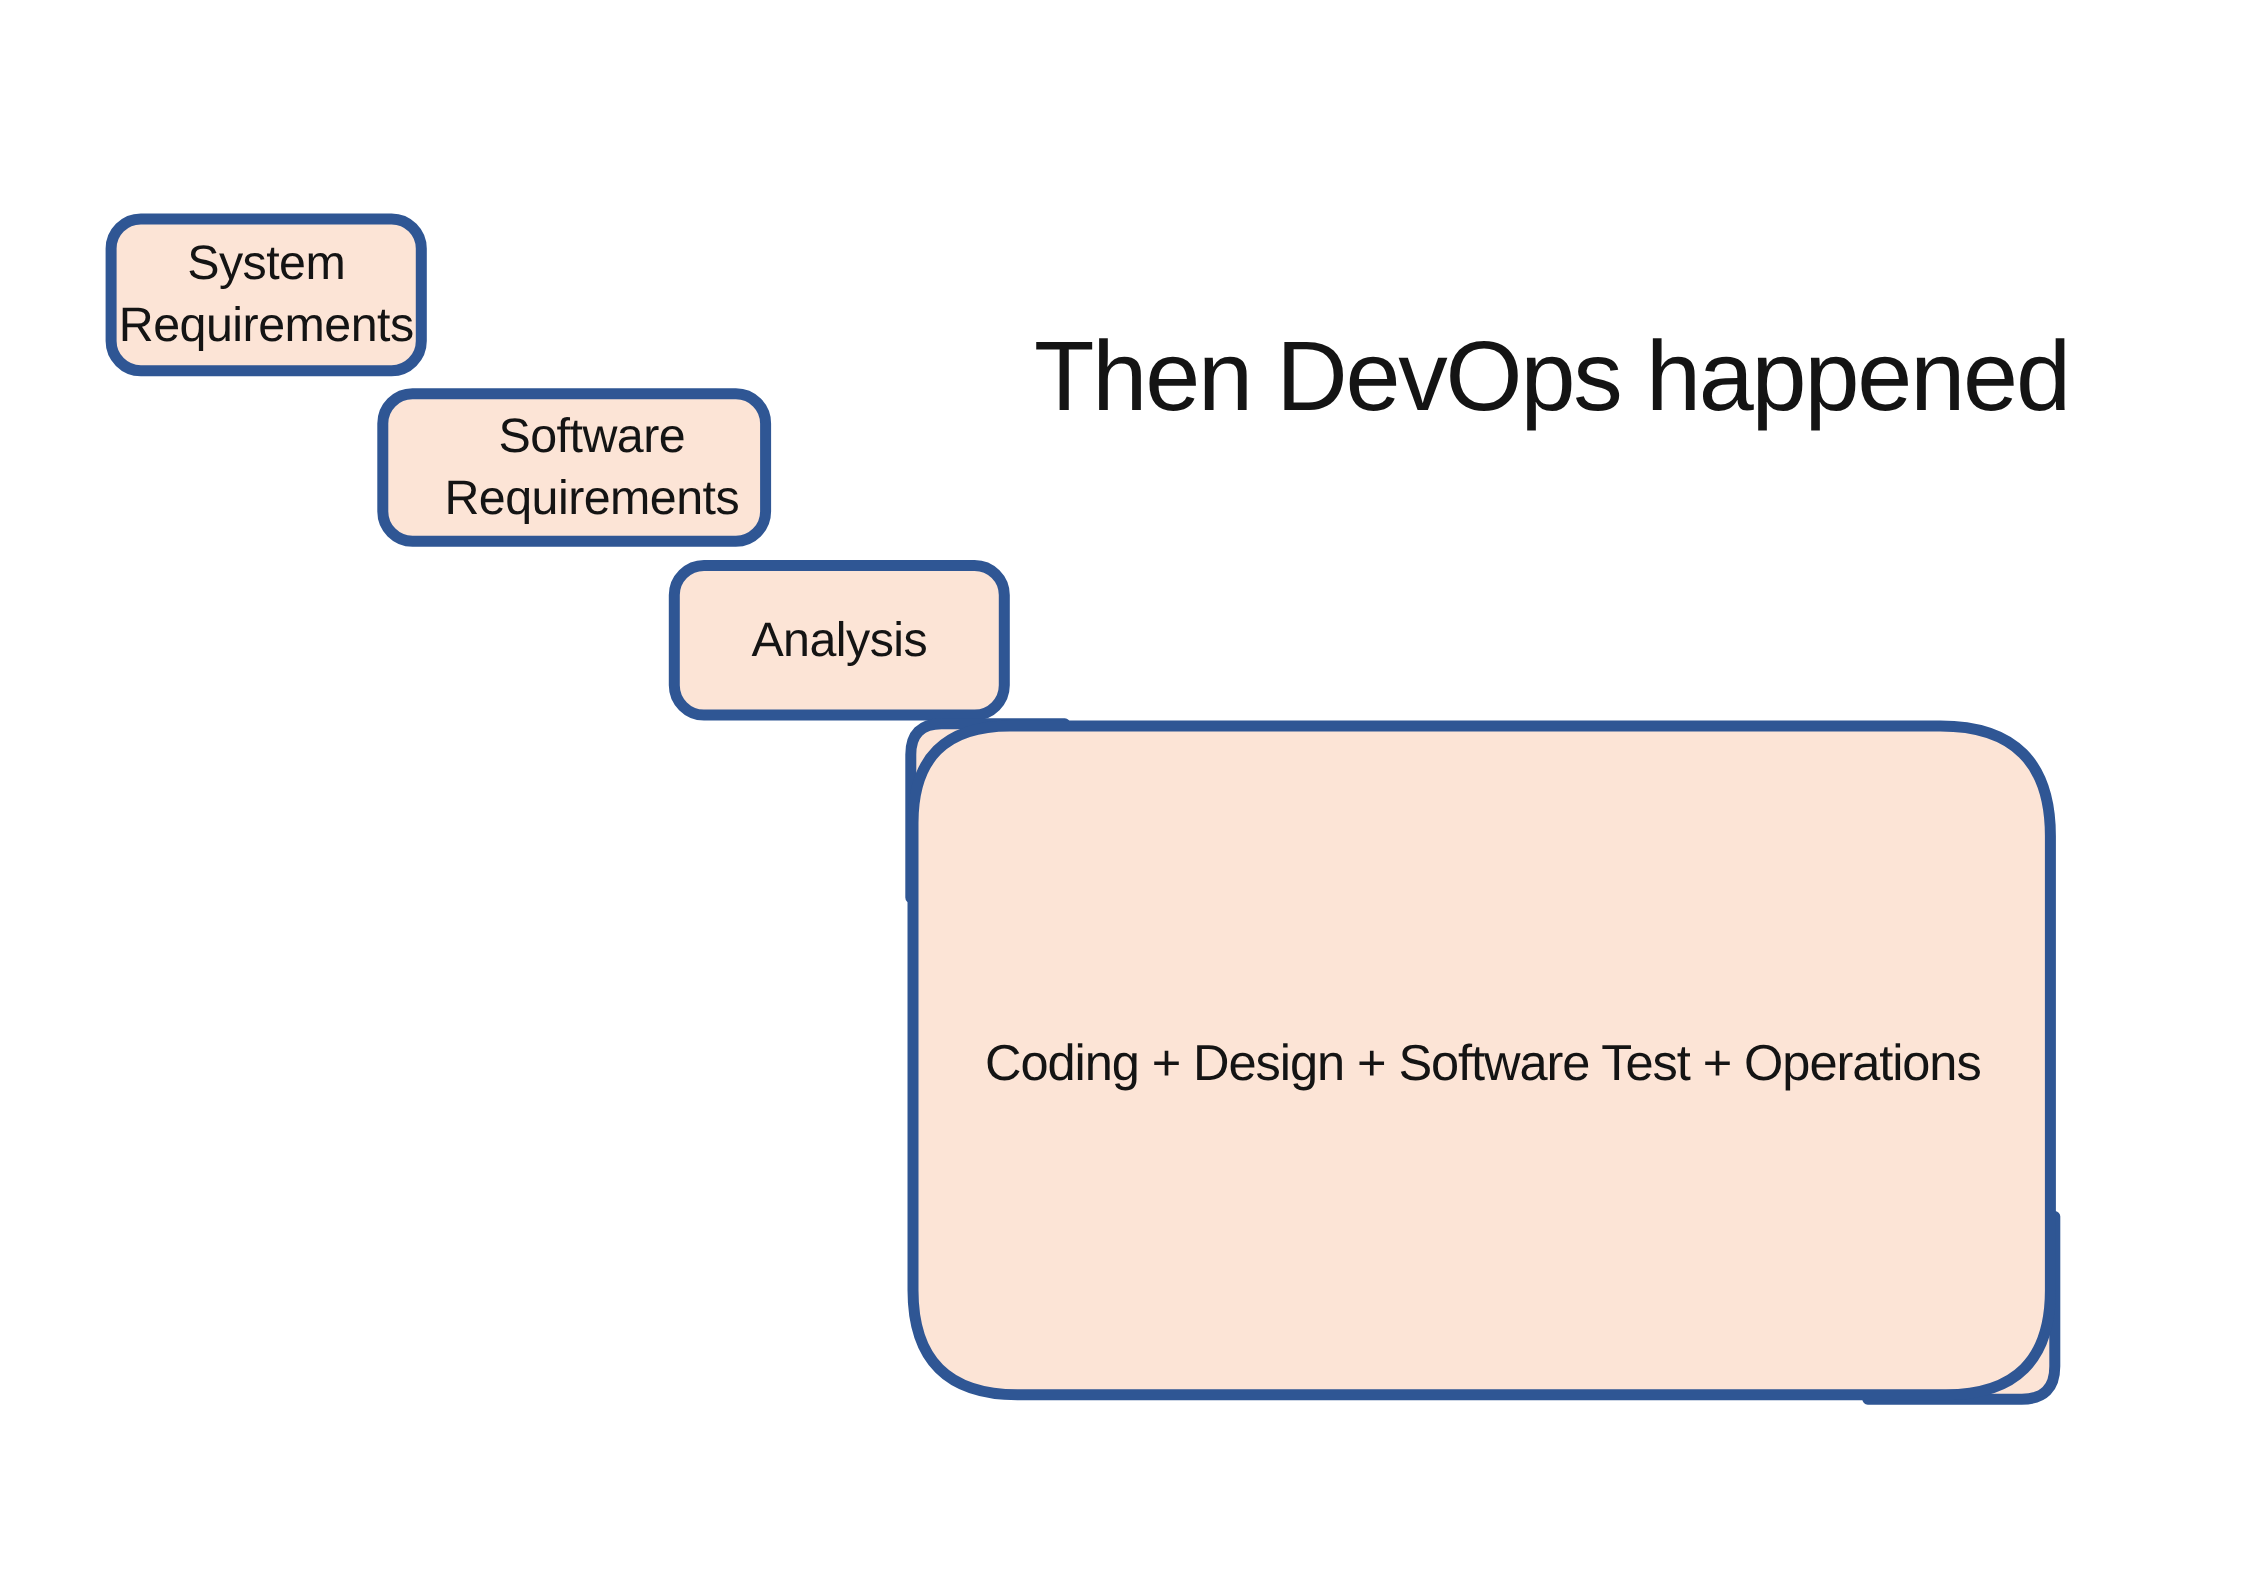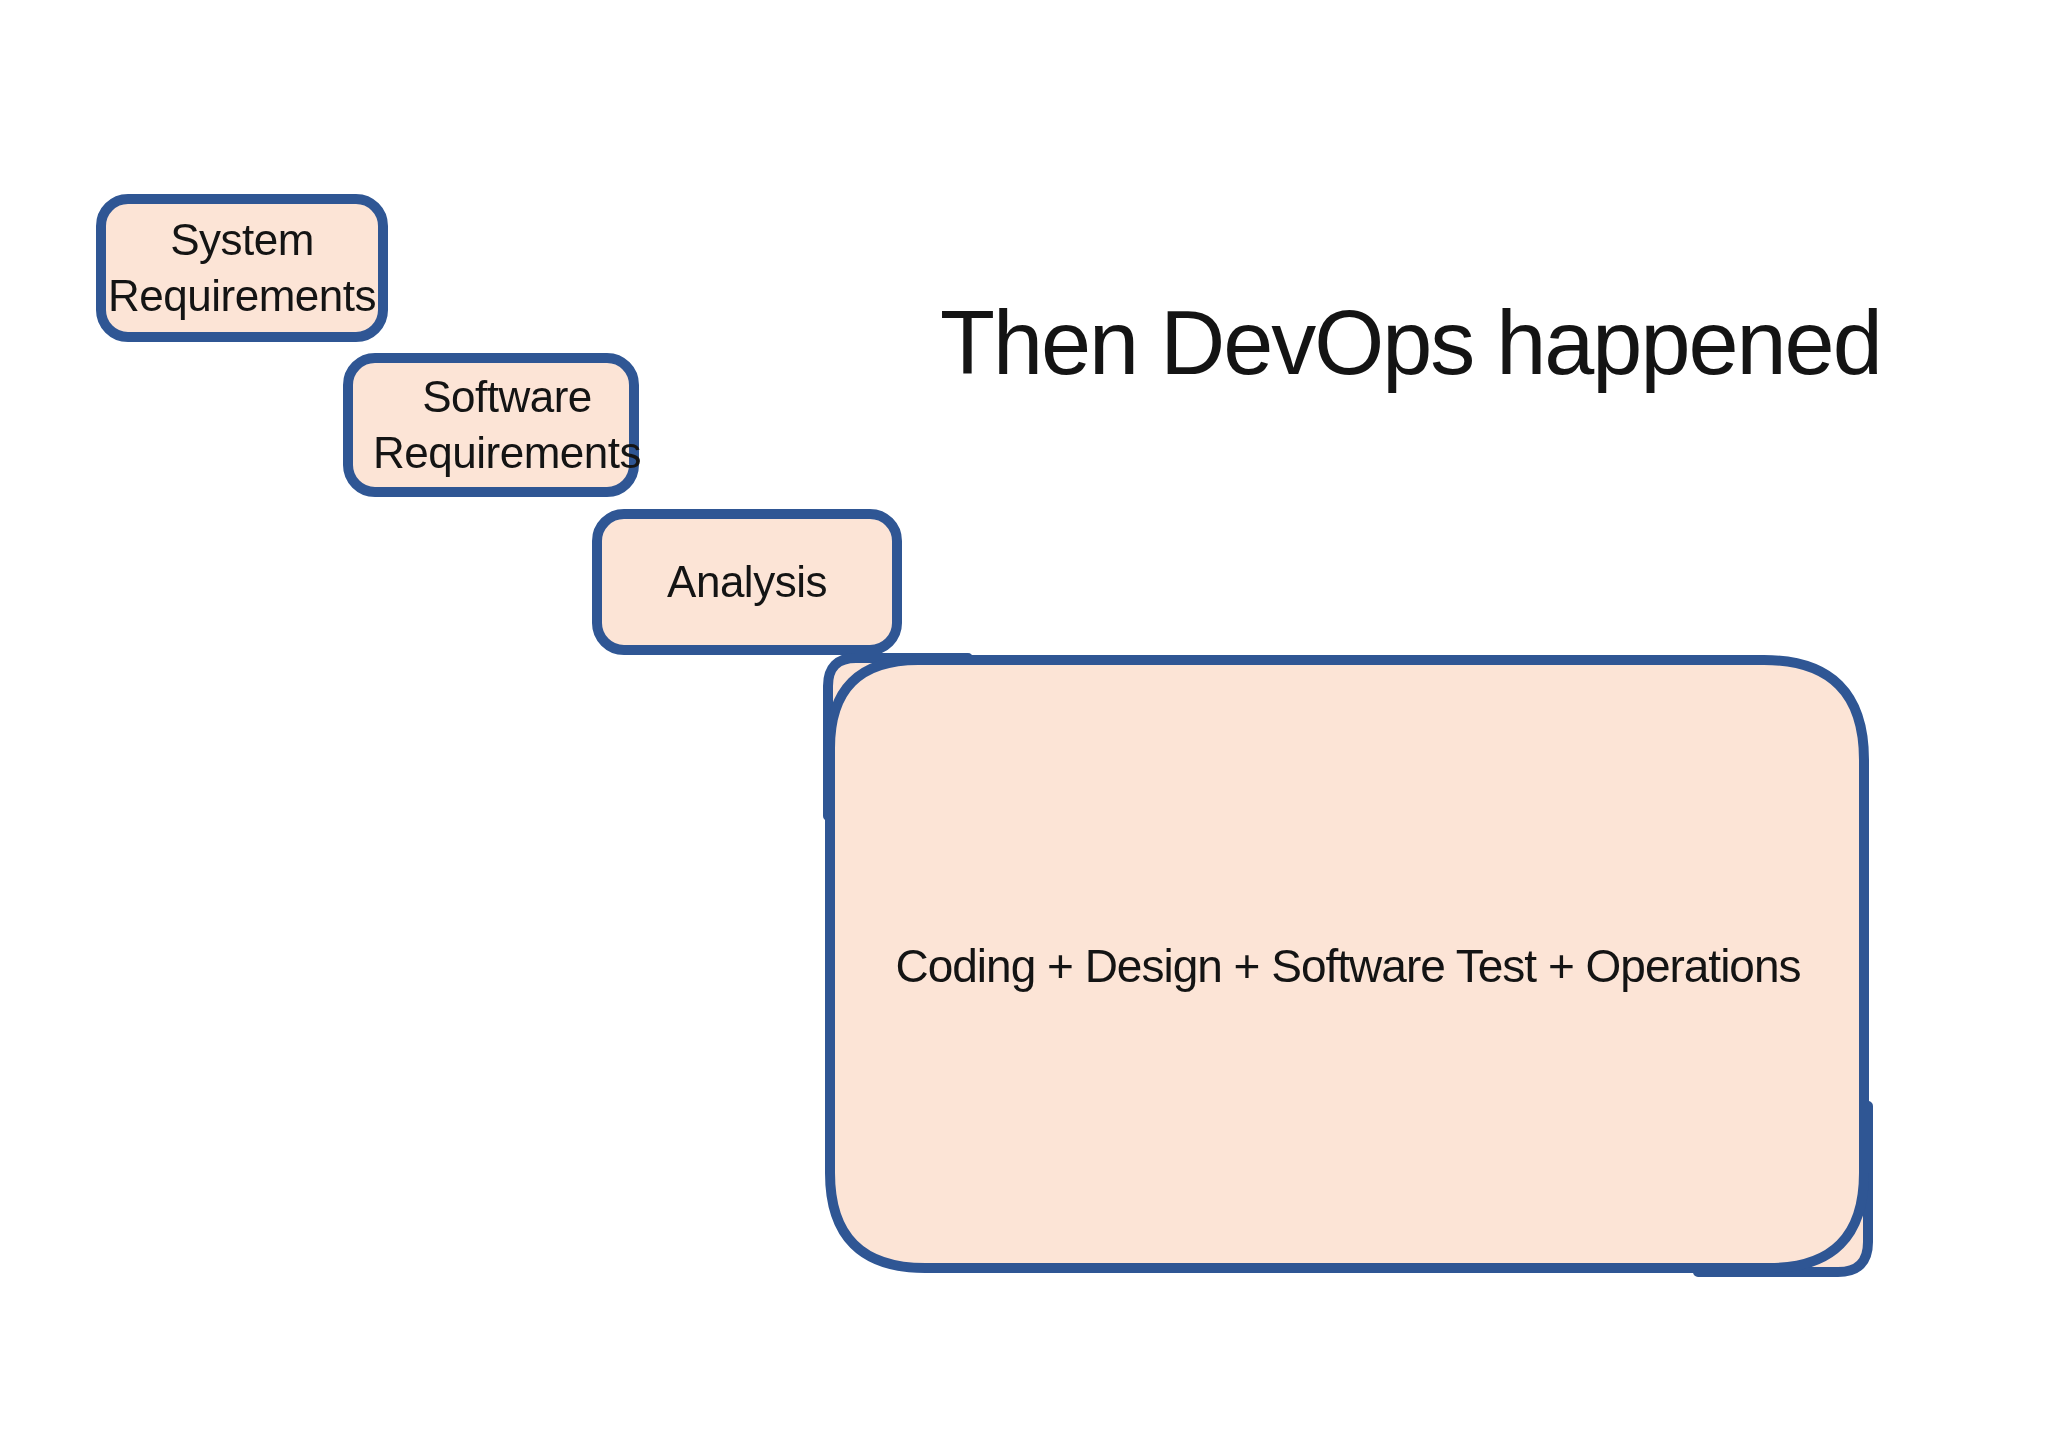--- a/index.html
+++ b/index.html
@@ -29,22 +29,22 @@
     border-radius:32px;
     display:flex;align-items:center;justify-content:center;
     text-align:center;
     font-size:44px;
     letter-spacing:-0.5px;
     line-height:1.28;
     color:var(--text,#141414);
     white-space:pre-line;
   }
   .step1{left:96px;top:194px;width:292px;height:148px;}
-  .step2{left:343px;top:353px;width:296px;height:144px;padding-left:32px;}
-  .step3{left:592px;top:509px;width:310px;height:146px;}
+  .step2{left:343px;top:353px;width:358px;height:144px;padding-left:32px;}
+  .step3{left:608px;top:509px;width:310px;height:146px;}
   .merged{
     position:absolute;
     left:818px;top:646px;width:1060px;height:640px;
   }
   .merged svg{position:absolute;left:0;top:0;width:100%;height:100%;display:block;}
   .merged .wedge{fill:var(--box-fill,#fce4d6);stroke:none;}
   .merged .fold{fill:none;stroke:var(--box-border,#2f5694);stroke-width:10;stroke-linecap:round;}
   .merged .main{fill:var(--box-fill,#fce4d6);stroke:var(--box-border,#2f5694);stroke-width:10;}
   .merged-label{
     position:absolute;left:0;top:0;width:100%;height:100%;

